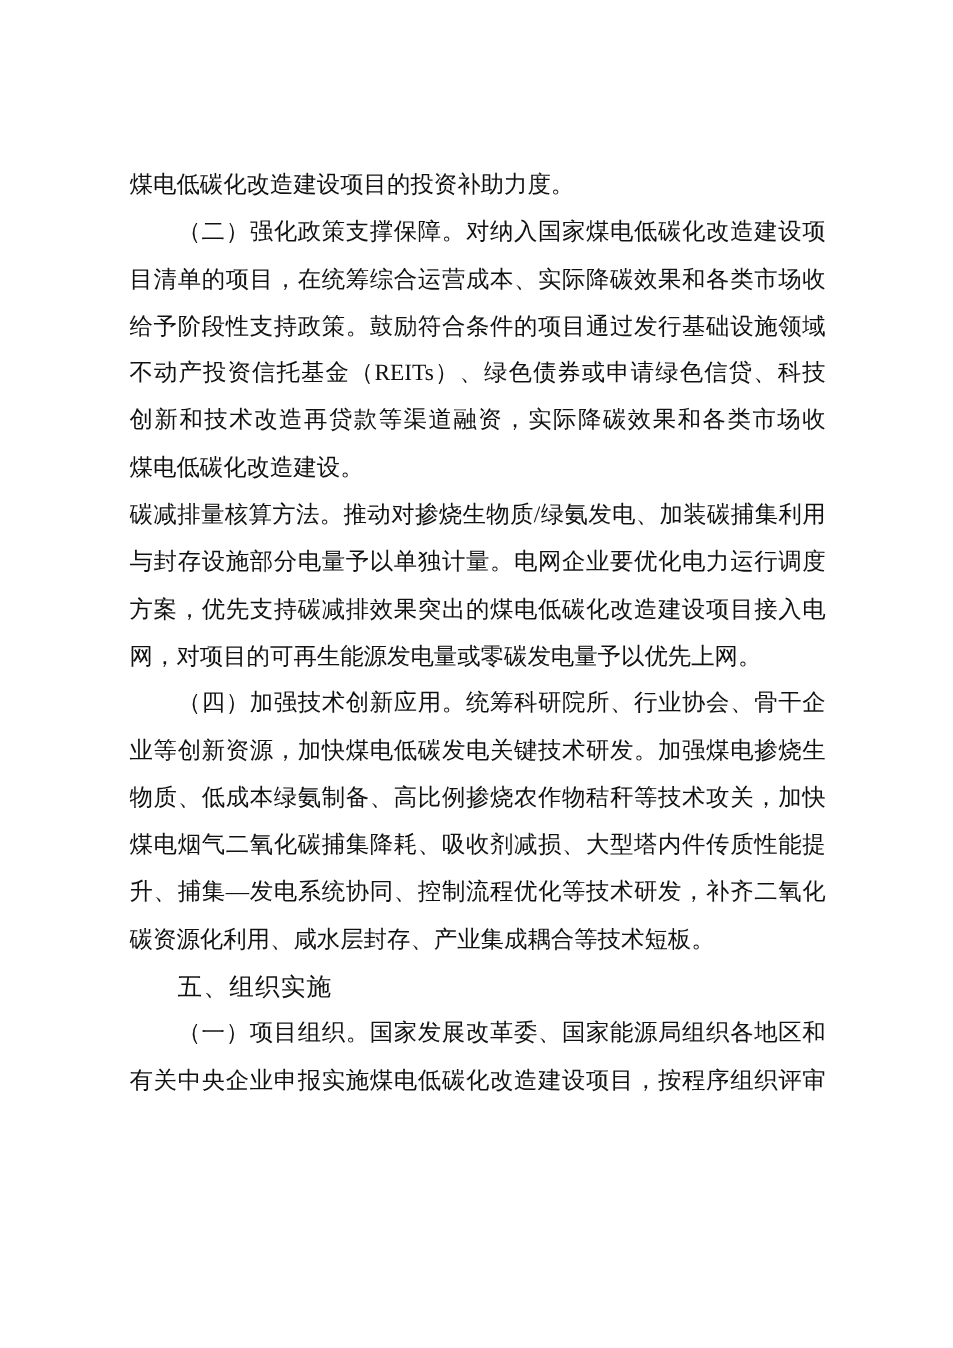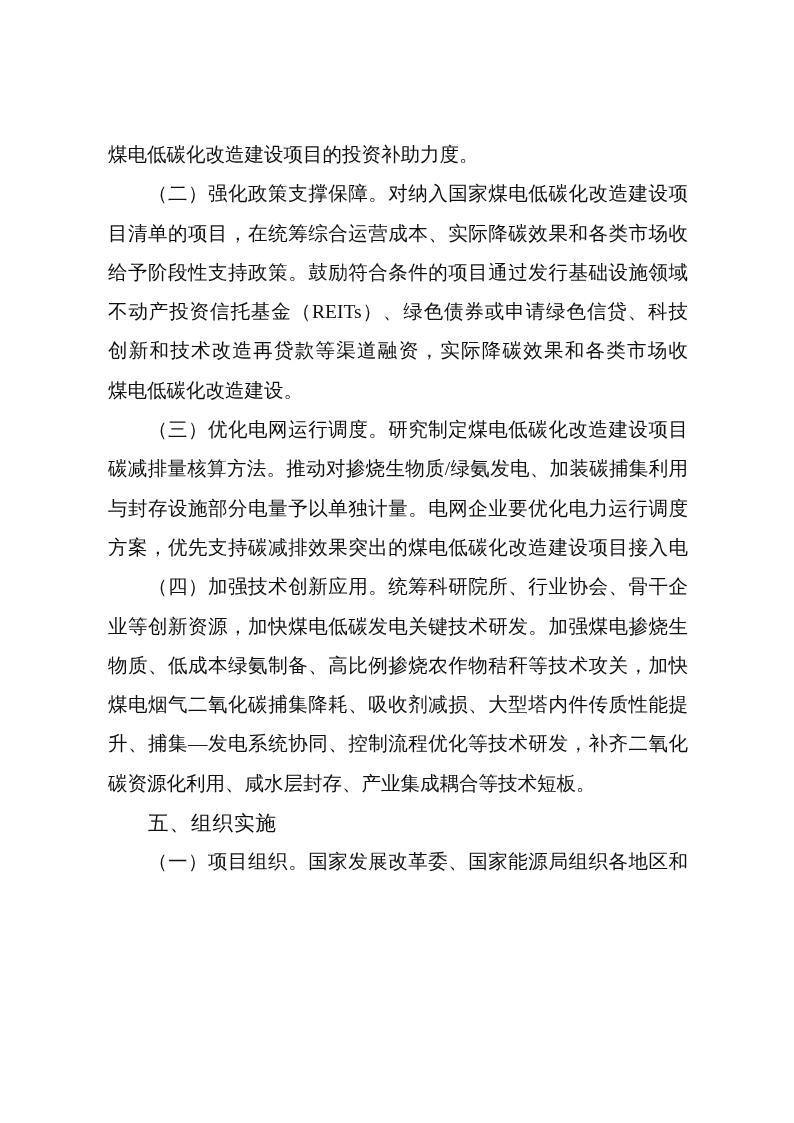--- a/index.html
+++ b/index.html
@@ -54,26 +54,27 @@
 
 <div class="page">
   <div class="text-block" id="text-block">
       <div class="line para-end"><span>煤电低碳化改造建设项目的投资补助力度。</span></div>
       <div class="line indent"><span class="bold-lead">（二）强化政策支撑保障。</span><span>对纳入国家煤电低碳化改造建设项</span></div>
       <div class="line"><span>目清单的项目，在统筹综合运营成本、实际降碳效果和各类市场收</span></div>
       <div class="line"><span>给予阶段性支持政策。鼓励符合条件的项目通过发行基础设施领域</span></div>
       <div class="line"><span>不动产投资信托基金（REITs）、绿色债券或申请绿色信贷、科技</span></div>
       <div class="line"><span>创新和技术改造再贷款等渠道融资，实际降碳效果和各类市场收</span></div>
       <div class="line para-end"><span>煤电低碳化改造建设。</span></div>
-      <div class="line indent"><span class="bold-lead">（三）优化电网运行调度。</span><span>研究制定煤电低碳化改造建设项目</span></div>
       <div class="line"><span>碳减排量核算方法。推动对掺烧生物质/绿氨发电、加装碳捕集利用</span></div>
       <div class="line"><span>与封存设施部分电量予以单独计量。电网企业要优化电力运行调度</span></div>
       <div class="line"><span>方案，优先支持碳减排效果突出的煤电低碳化改造建设项目接入电</span></div>
+      <div class="line para-end"><span>网，对项目的可再生能源发电量或零碳发电量予以优先上网。</span></div>
       <div class="line indent"><span class="bold-lead">（四）加强技术创新应用。</span><span>统筹科研院所、行业协会、骨干企</span></div>
       <div class="line"><span>业等创新资源，加快煤电低碳发电关键技术研发。加强煤电掺烧生</span></div>
       <div class="line"><span>物质、低成本绿氨制备、高比例掺烧农作物秸秆等技术攻关，加快</span></div>
       <div class="line"><span>煤电烟气二氧化碳捕集降耗、吸收剂减损、大型塔内件传质性能提</span></div>
       <div class="line"><span>升、捕集—发电系统协同、控制流程优化等技术研发，补齐二氧化</span></div>
       <div class="line para-end"><span>碳资源化利用、咸水层封存、产业集成耦合等技术短板。</span></div>
       <div class="line heading indent para-end"><span class="bold-lead">五、组织实施</span></div>
       <div class="line indent"><span class="bold-lead">（一）项目组织。</span><span>国家发展改革委、国家能源局组织各地区和</span></div>
+      <div class="line"><span>有关中央企业申报实施煤电低碳化改造建设项目，按程序组织评审</span></div>
     </div>
 </div>
 
 </body></html>

